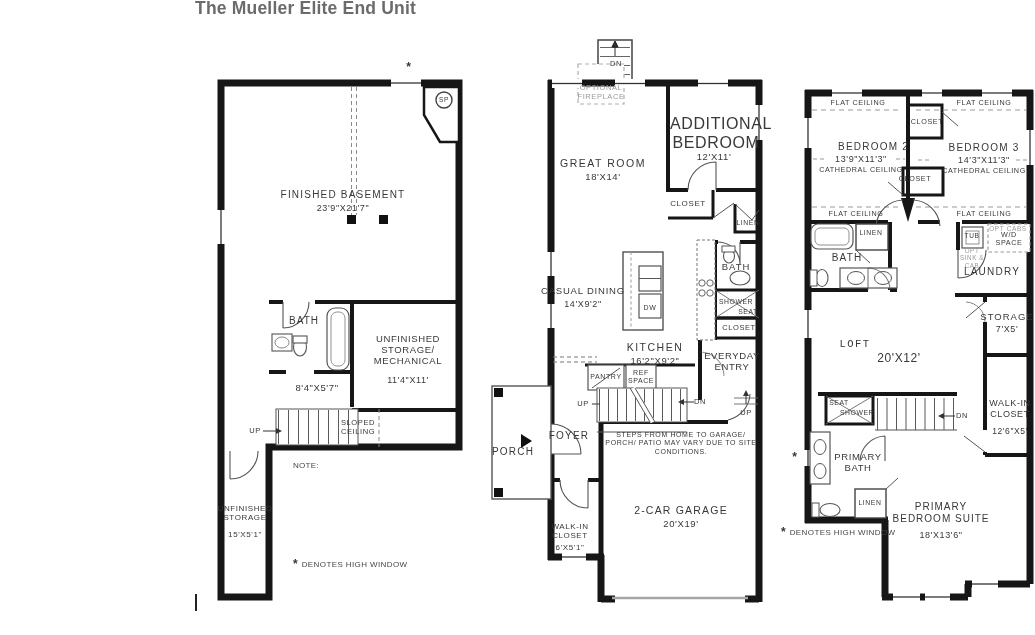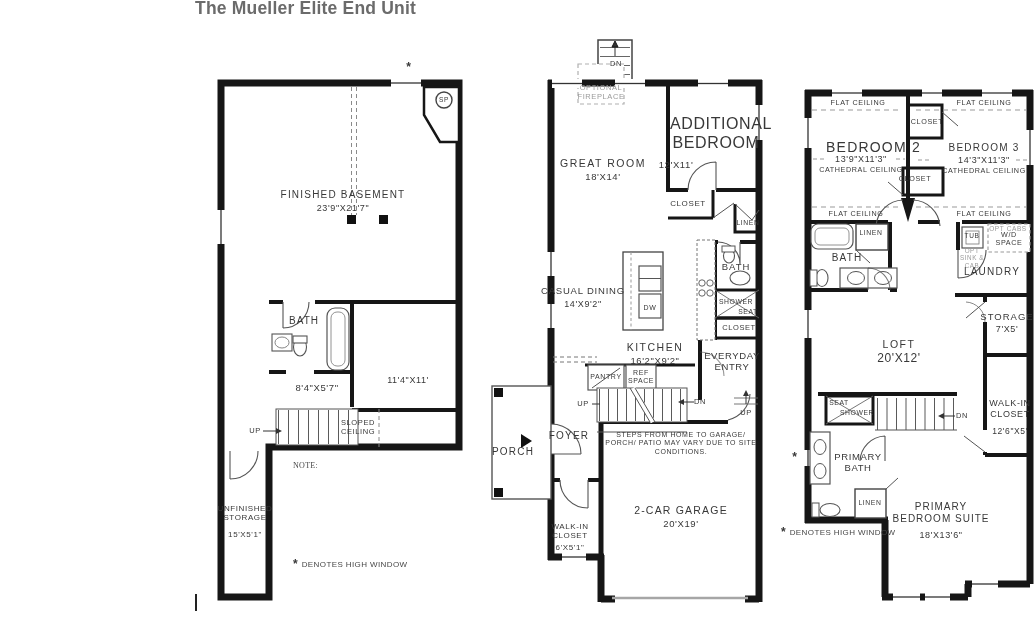--- a/index.html
+++ b/index.html
@@ -266,39 +266,40 @@
   </g>
 </svg>
 
 <div id="title">The Mueller Elite End Unit</div>
 
 <div class="lbl mark" style="left:409px;top:67px;">*</div>
 <div class="lbl" style="left:444px;top:100px;font-size:6.5px;">SP</div>
 <div class="lbl" style="left:343px;top:195px;font-size:10px;letter-spacing:1.2px;">FINISHED BASEMENT</div>
 <div class="lbl" style="left:343px;top:208px;font-size:9px;">23'9"X21'7"</div>
 <div class="lbl" style="left:304px;top:321px;font-size:10px;letter-spacing:1px;">BATH</div>
+<div class="lbl wrap" style="left:408px;top:350px;width:90px;font-size:9.5px;">UNFINISHED STORAGE/ MECHANICAL</div>
 <div class="lbl" style="left:408px;top:380px;font-size:9px;">11'4"X11'</div>
 <div class="lbl" style="left:317px;top:388px;font-size:9.5px;">8'4"X5'7"</div>
 <div class="lbl" style="left:255px;top:431px;font-size:7.5px;">UP</div>
 <div class="lbl wrap" style="left:358px;top:428px;width:48px;font-size:7.5px;">SLOPED CEILING</div>
 <div class="lbl wrap" style="left:245px;top:513px;width:58px;font-size:8px;">UNFINISHED STORAGE</div>
 <div class="lbl" style="left:245px;top:535px;font-size:8px;">15'X5'1"</div>
 
-<div class="note" style="left:293px;top:461px;width:167px;font-family:Liberation Serif, serif;">NOTE:</div>
+<div class="note" style="left:293px;top:461px;width:167px;">NOTE:</div>
 <div class="legendline" style="left:293px;top:560px;">
   <span class="mark">*</span>
   <span style="font-size:8px;letter-spacing:.4px;color:#474747;">DENOTES HIGH WINDOW</span>
 </div>
 
 <div class="lbl" style="left:616px;top:64px;font-size:7.5px;">DN</div>
 <div class="lbl wrap muted" style="left:601px;top:93px;width:52px;font-size:7.5px;">OPTIONAL FIREPLACE</div>
 <div class="lbl" style="left:603px;top:163px;font-size:10.5px;letter-spacing:1.5px;">GREAT ROOM</div>
 <div class="lbl" style="left:603px;top:177px;font-size:9.5px;">18'X14'</div>
 <div class="lbl wrap" style="left:716px;top:134px;width:92px;font-size:16px;">ADDITIONAL BEDROOM</div>
-<div class="lbl" style="left:676px;top:157px;font-size:9.5px;margin-top:8px;">12'X11'</div>
+<div class="lbl" style="left:714px;top:157px;font-size:9.5px;">12'X11'</div>
 <div class="lbl" style="left:688px;top:204px;font-size:8px;">CLOSET</div>
 <div class="lbl" style="left:748px;top:223px;font-size:6.8px;">LINEN</div>
 <div class="lbl" style="left:583px;top:291px;font-size:9.5px;letter-spacing:.8px;">CASUAL DINING</div>
 <div class="lbl" style="left:583px;top:304px;font-size:9px;">14'X9'2"</div>
 <div class="lbl" style="left:650px;top:308px;font-size:7px;">DW</div>
 <div class="lbl" style="left:655px;top:347px;font-size:10.5px;letter-spacing:1.5px;">KITCHEN</div>
 <div class="lbl" style="left:655px;top:361px;font-size:9.5px;">16'2"X9'2"</div>
 <div class="lbl" style="left:736px;top:267px;font-size:9.5px;letter-spacing:1px;">BATH</div>
 <div class="lbl" style="left:736px;top:302px;font-size:6.8px;">SHOWER</div>
 <div class="lbl" style="left:748px;top:312px;font-size:6.8px;">SEAT</div>
@@ -315,37 +316,37 @@
 <div class="lbl wrap" style="left:570px;top:531px;width:62px;font-size:8px;">WALK-IN CLOSET</div>
 <div class="lbl" style="left:570px;top:548px;font-size:8px;">6'X5'1"</div>
 <div class="lbl" style="left:681px;top:510px;font-size:10.5px;letter-spacing:1.2px;">2-CAR GARAGE</div>
 <div class="lbl" style="left:681px;top:524px;font-size:9.5px;">20'X19'</div>
 
 <div class="lbl" style="left:858px;top:103px;font-size:7.2px;">FLAT CEILING</div>
 <div class="lbl" style="left:984px;top:103px;font-size:7.2px;">FLAT CEILING</div>
 <div class="lbl" style="left:856px;top:214px;font-size:7.2px;">FLAT CEILING</div>
 <div class="lbl" style="left:984px;top:214px;font-size:7.2px;">FLAT CEILING</div>
 <div class="lbl" style="left:927px;top:122px;font-size:7.2px;">CLOSET</div>
-<div class="lbl" style="left:861px;top:147px;font-size:14px;letter-spacing:1.2px;padding-left:25px;">BEDROOM 2</div>
+<div class="lbl" style="left:861px;top:147px;font-size:10px;letter-spacing:1.2px;padding-left:25px;">BEDROOM 2</div>
 <div class="lbl" style="left:861px;top:159px;font-size:9px;">13'9"X11'3"</div>
 <div class="lbl" style="left:861px;top:170px;font-size:7.2px;">CATHEDRAL CEILING</div>
 <div class="lbl" style="left:984px;top:148px;font-size:10px;letter-spacing:1.2px;">BEDROOM 3</div>
 <div class="lbl" style="left:984px;top:160px;font-size:9px;">14'3"X11'3"</div>
 <div class="lbl" style="left:984px;top:171px;font-size:7.2px;">CATHEDRAL CEILING</div>
 <div class="lbl" style="left:915px;top:179px;font-size:7.2px;">CLOSET</div>
 <div class="lbl" style="left:871px;top:233px;font-size:6.8px;">LINEN</div>
 <div class="lbl" style="left:847px;top:258px;font-size:10px;letter-spacing:1.2px;">BATH</div>
 <div class="lbl" style="left:972px;top:236px;font-size:6.5px;">TUB</div>
 <div class="lbl wrap muted" style="left:972px;top:258px;width:30px;font-size:6.3px;">OPT SINK &amp; CAB</div>
 <div class="lbl muted" style="left:1008px;top:229px;font-size:6.5px;">OPT CABS</div>
 <div class="lbl wrap" style="left:1009px;top:239px;width:42px;font-size:7.2px;">W/D SPACE</div>
 <div class="lbl" style="left:992px;top:272px;font-size:10px;letter-spacing:1.2px;">LAUNDRY</div>
 <div class="lbl" style="left:1007px;top:317px;font-size:9.5px;letter-spacing:1px;">STORAGE</div>
 <div class="lbl" style="left:1007px;top:329px;font-size:9px;">7'X5'</div>
-<div class="lbl" style="left:899px;top:344px;font-size:10.5px;letter-spacing:1.5px;">LOFT</div>
+<div class="lbl" style="left:855px;top:344px;font-size:10.5px;letter-spacing:1.5px;font-family:Liberation Mono, monospace;">LOFT</div>
 <div class="lbl" style="left:899px;top:358px;font-size:12px;">20'X12'</div>
 <div class="lbl wrap" style="left:1010px;top:409px;width:60px;font-size:9px;">WALK-IN CLOSET</div>
 <div class="lbl" style="left:1010px;top:431px;font-size:8.5px;">12'6"X5'</div>
 <div class="lbl" style="left:962px;top:416px;font-size:7.5px;">DN</div>
 <div class="lbl" style="left:839px;top:403px;font-size:6.8px;">SEAT</div>
 <div class="lbl" style="left:857px;top:413px;font-size:6.8px;">SHOWER</div>
 <div class="lbl wrap" style="left:858px;top:462px;width:64px;font-size:9.5px;">PRIMARY BATH</div>
 <div class="lbl" style="left:870px;top:503px;font-size:6.8px;">LINEN</div>
 <div class="lbl wrap" style="left:941px;top:513px;width:100px;font-size:10px;letter-spacing:1px;">PRIMARY BEDROOM SUITE</div>
 <div class="lbl" style="left:941px;top:535px;font-size:9px;">18'X13'6"</div>

